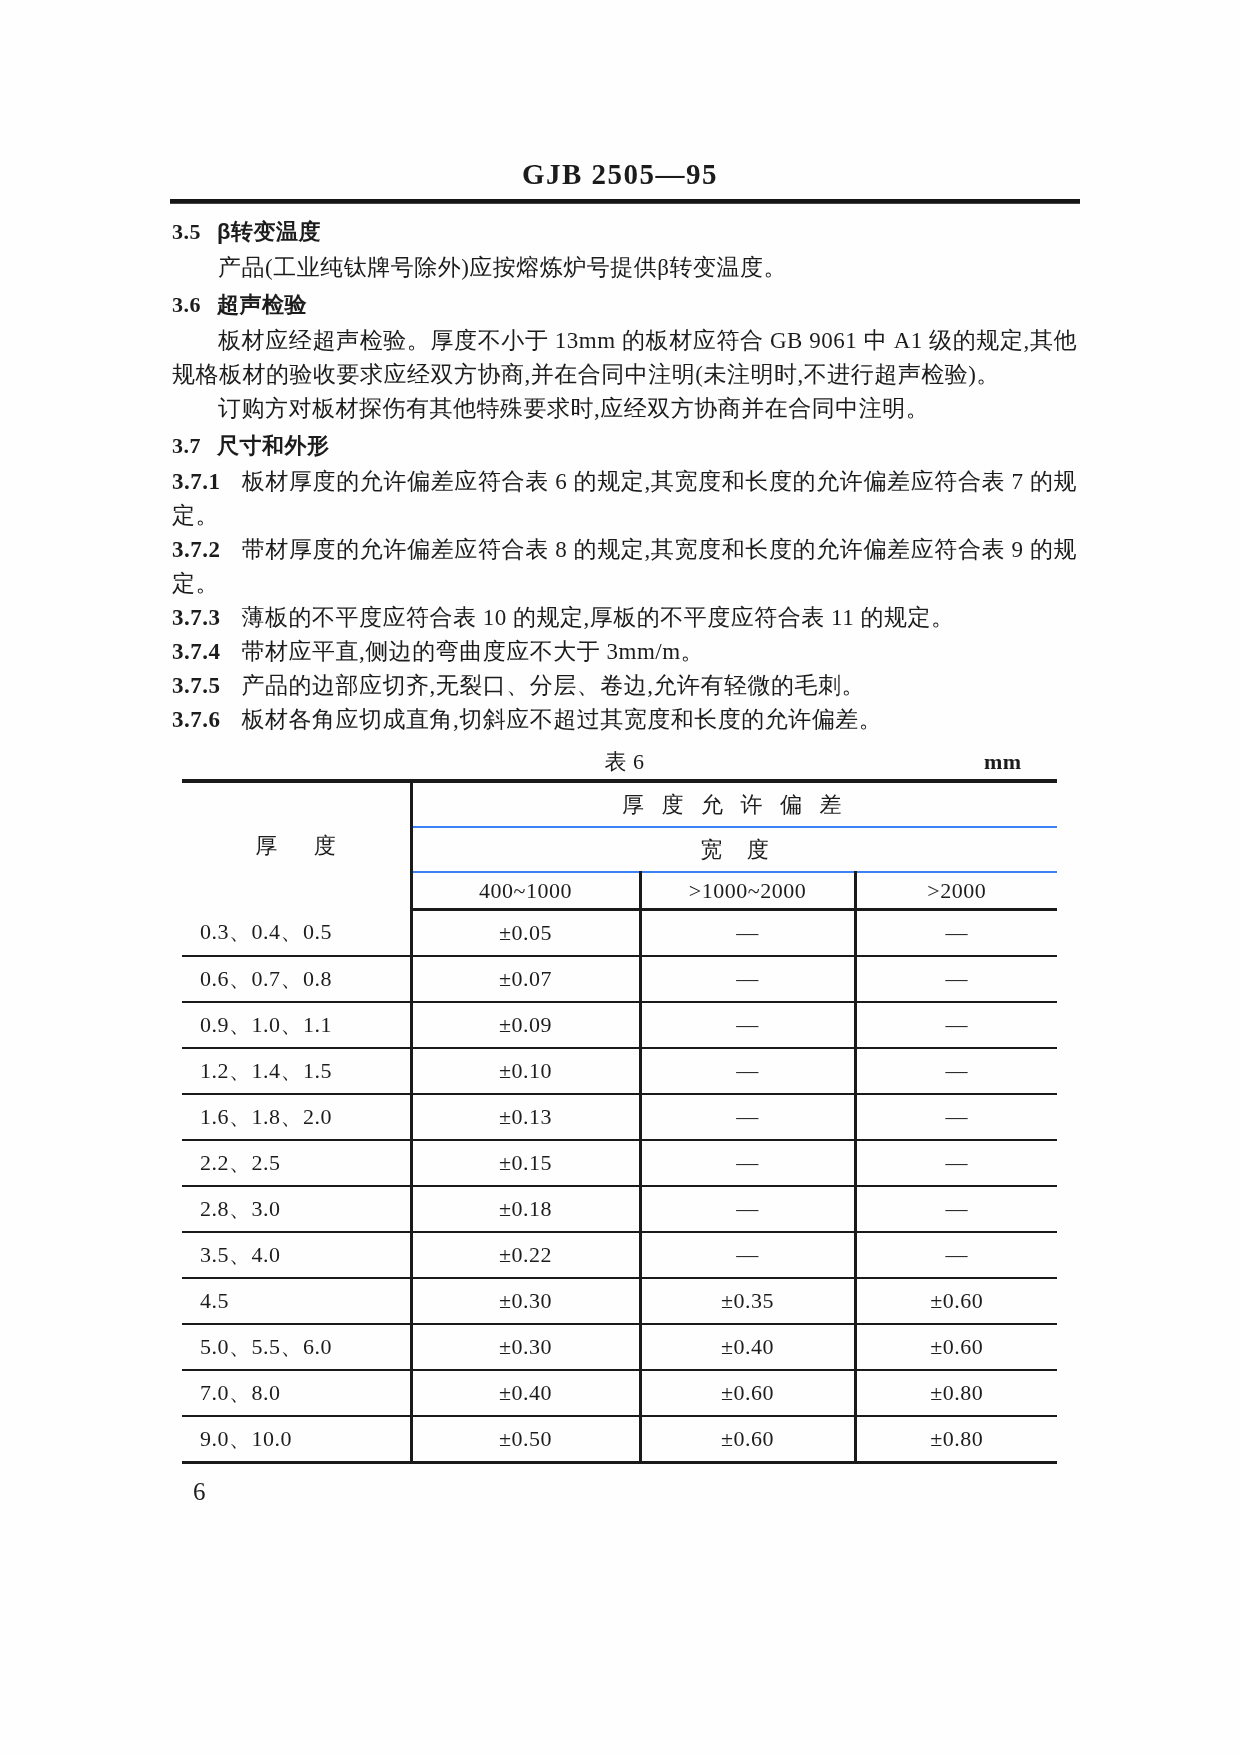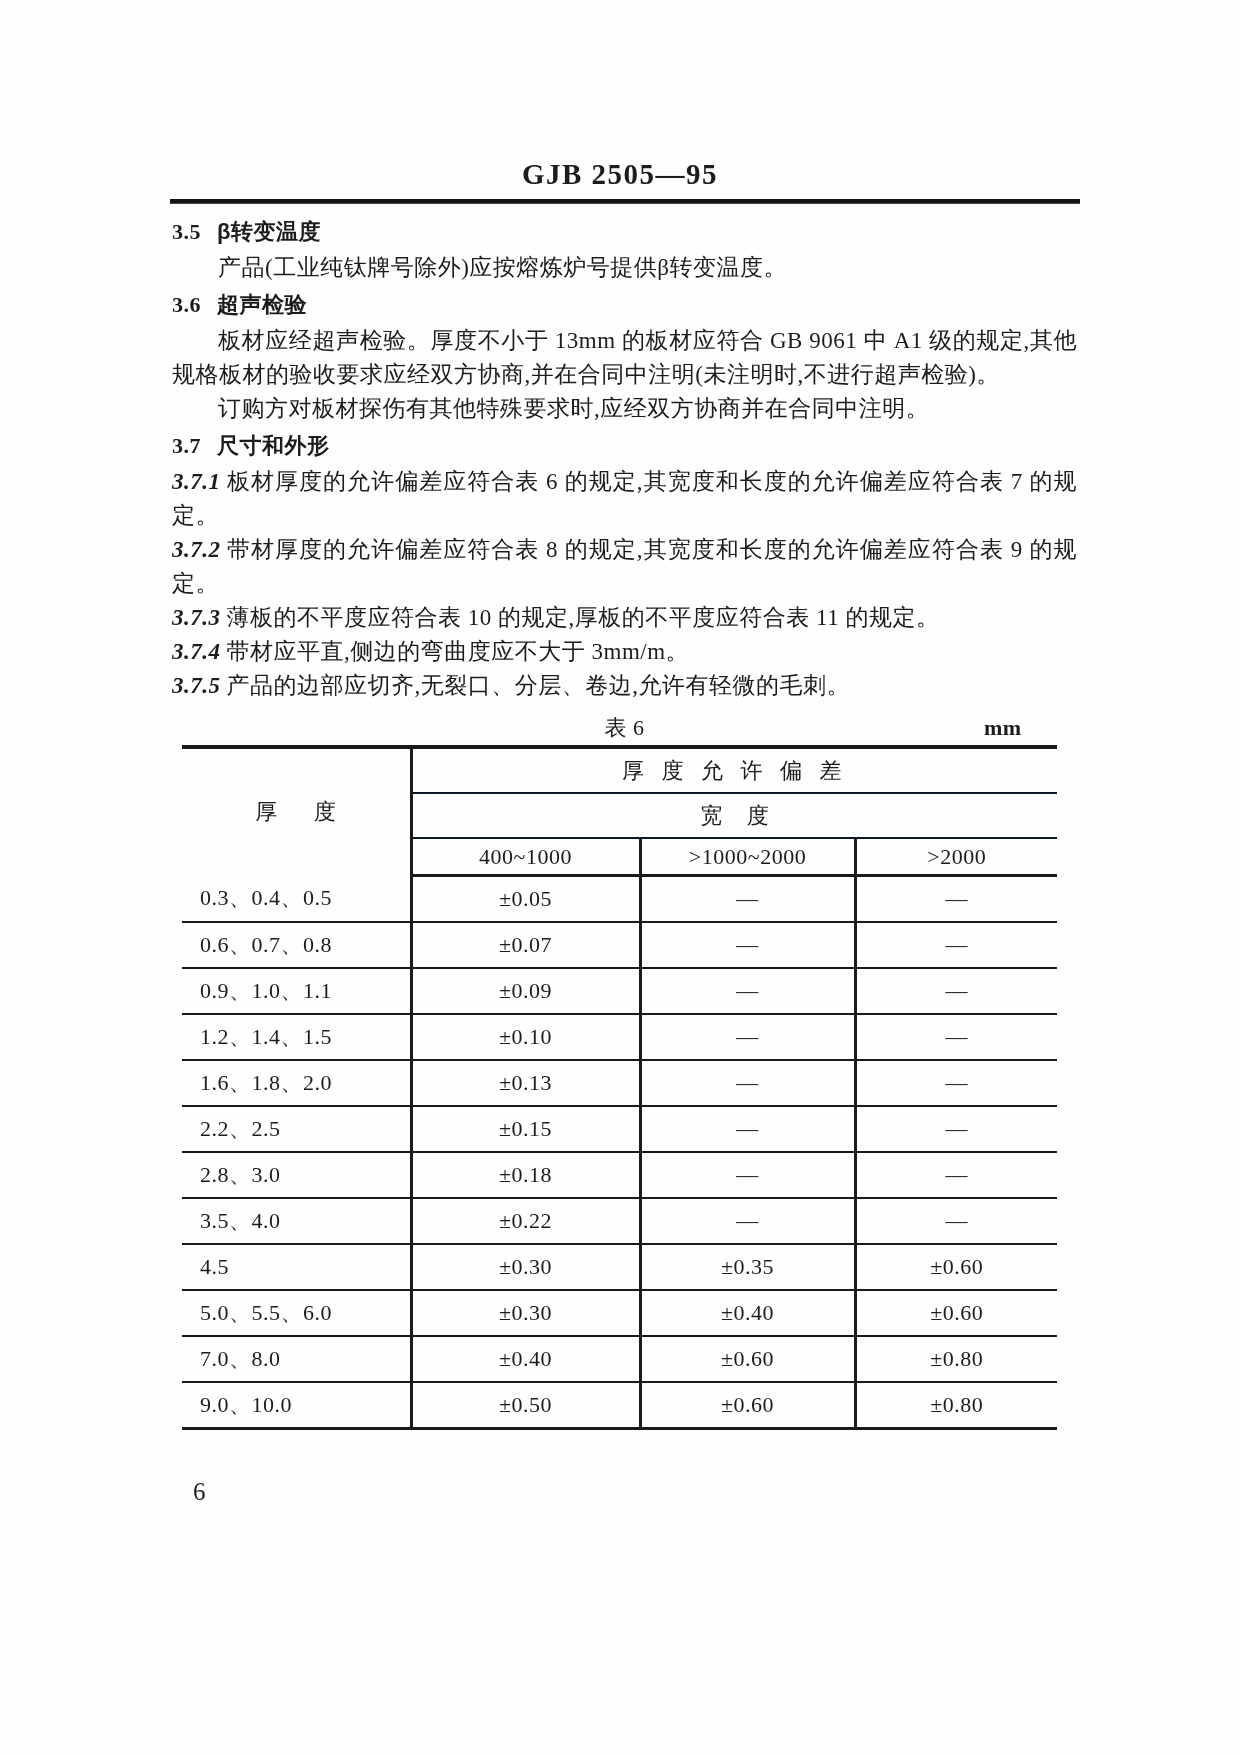--- a/index.html
+++ b/index.html
@@ -26,36 +26,36 @@
     font-weight:bold; font-size:22px; margin:3px 0 2px 0;
   }
   .sec-heading .num {
     font-family:"Liberation Serif","DejaVu Serif",serif;
     font-weight:bold; margin-right:16px;
   }
   .para { text-indent:2em; text-align:justify; }
   .item { text-align:justify; }
   .item .num {
     font-family:"Liberation Serif","DejaVu Serif",serif;
-    font-weight:bold; margin-right:6px;font-style:italic;
+    font-weight:bold; margin-right:21px;
   }
   .caption-row { position:relative; margin-top:8px; height:34px; font-size:22px; }
   .caption { position:absolute; left:0; right:0; text-align:center; }
   .unit { position:absolute; left:812px; top:0; font-weight:bold; }
   table.t6 {
     margin-left:10px; width:875px; table-layout:fixed;
     border-collapse:collapse;
     border-top:4px solid #1a1a1a; border-bottom:3px solid #1a1a1a;
     font-size:22px; letter-spacing:0.5px;
   }
   table.t6 td {
     padding:0; vertical-align:middle; text-align:center; font-weight:normal;
   }
   td.vr  { border-right:3px solid #1a1a1a; }
-  td.hb2 { border-bottom:2px solid #0f172a; }
+  td.hb2 { border-bottom:2px solid #3b82f6; }
   td.hb3 { border-bottom:3px solid #1a1a1a; }
   td.pre { white-space:pre; }
   .sp-head { letter-spacing:6px; }
   tr.hr1 td { height:43px; }
   tr.hr2 td { height:43px; }
   tr.hr3 td { height:35px; }
   tr.data td { height:44px; border-bottom:2px solid #1a1a1a; }
   tr.data td.th-cell { text-align:left; padding-left:18px; }
   tr.data:last-child td { border-bottom:none; }
   .page-num {
@@ -98,20 +98,23 @@
     </div>
     <div class="item">
       <span class="num">3.7.3</span><span>薄板的不平度应符合表 10 的规定,厚板的不平度应符合表 11 的规定。</span>
     </div>
     <div class="item">
       <span class="num">3.7.4</span><span>带材应平直,侧边的弯曲度应不大于 3mm/m。</span>
     </div>
     <div class="item">
       <span class="num">3.7.5</span><span>产品的边部应切齐,无裂口、分层、卷边,允许有轻微的毛刺。</span>
     </div>
+    <div class="item">
+      <span class="num">3.7.6</span><span>板材各角应切成直角,切斜应不超过其宽度和长度的允许偏差。</span>
+    </div>
 
     <div class="caption-row">
       <span class="caption">表 6</span>
       <span class="unit">mm</span>
     </div>
 
     <table class="t6">
       <colgroup>
         <col style="width:229px">
           <col style="width:229px">

